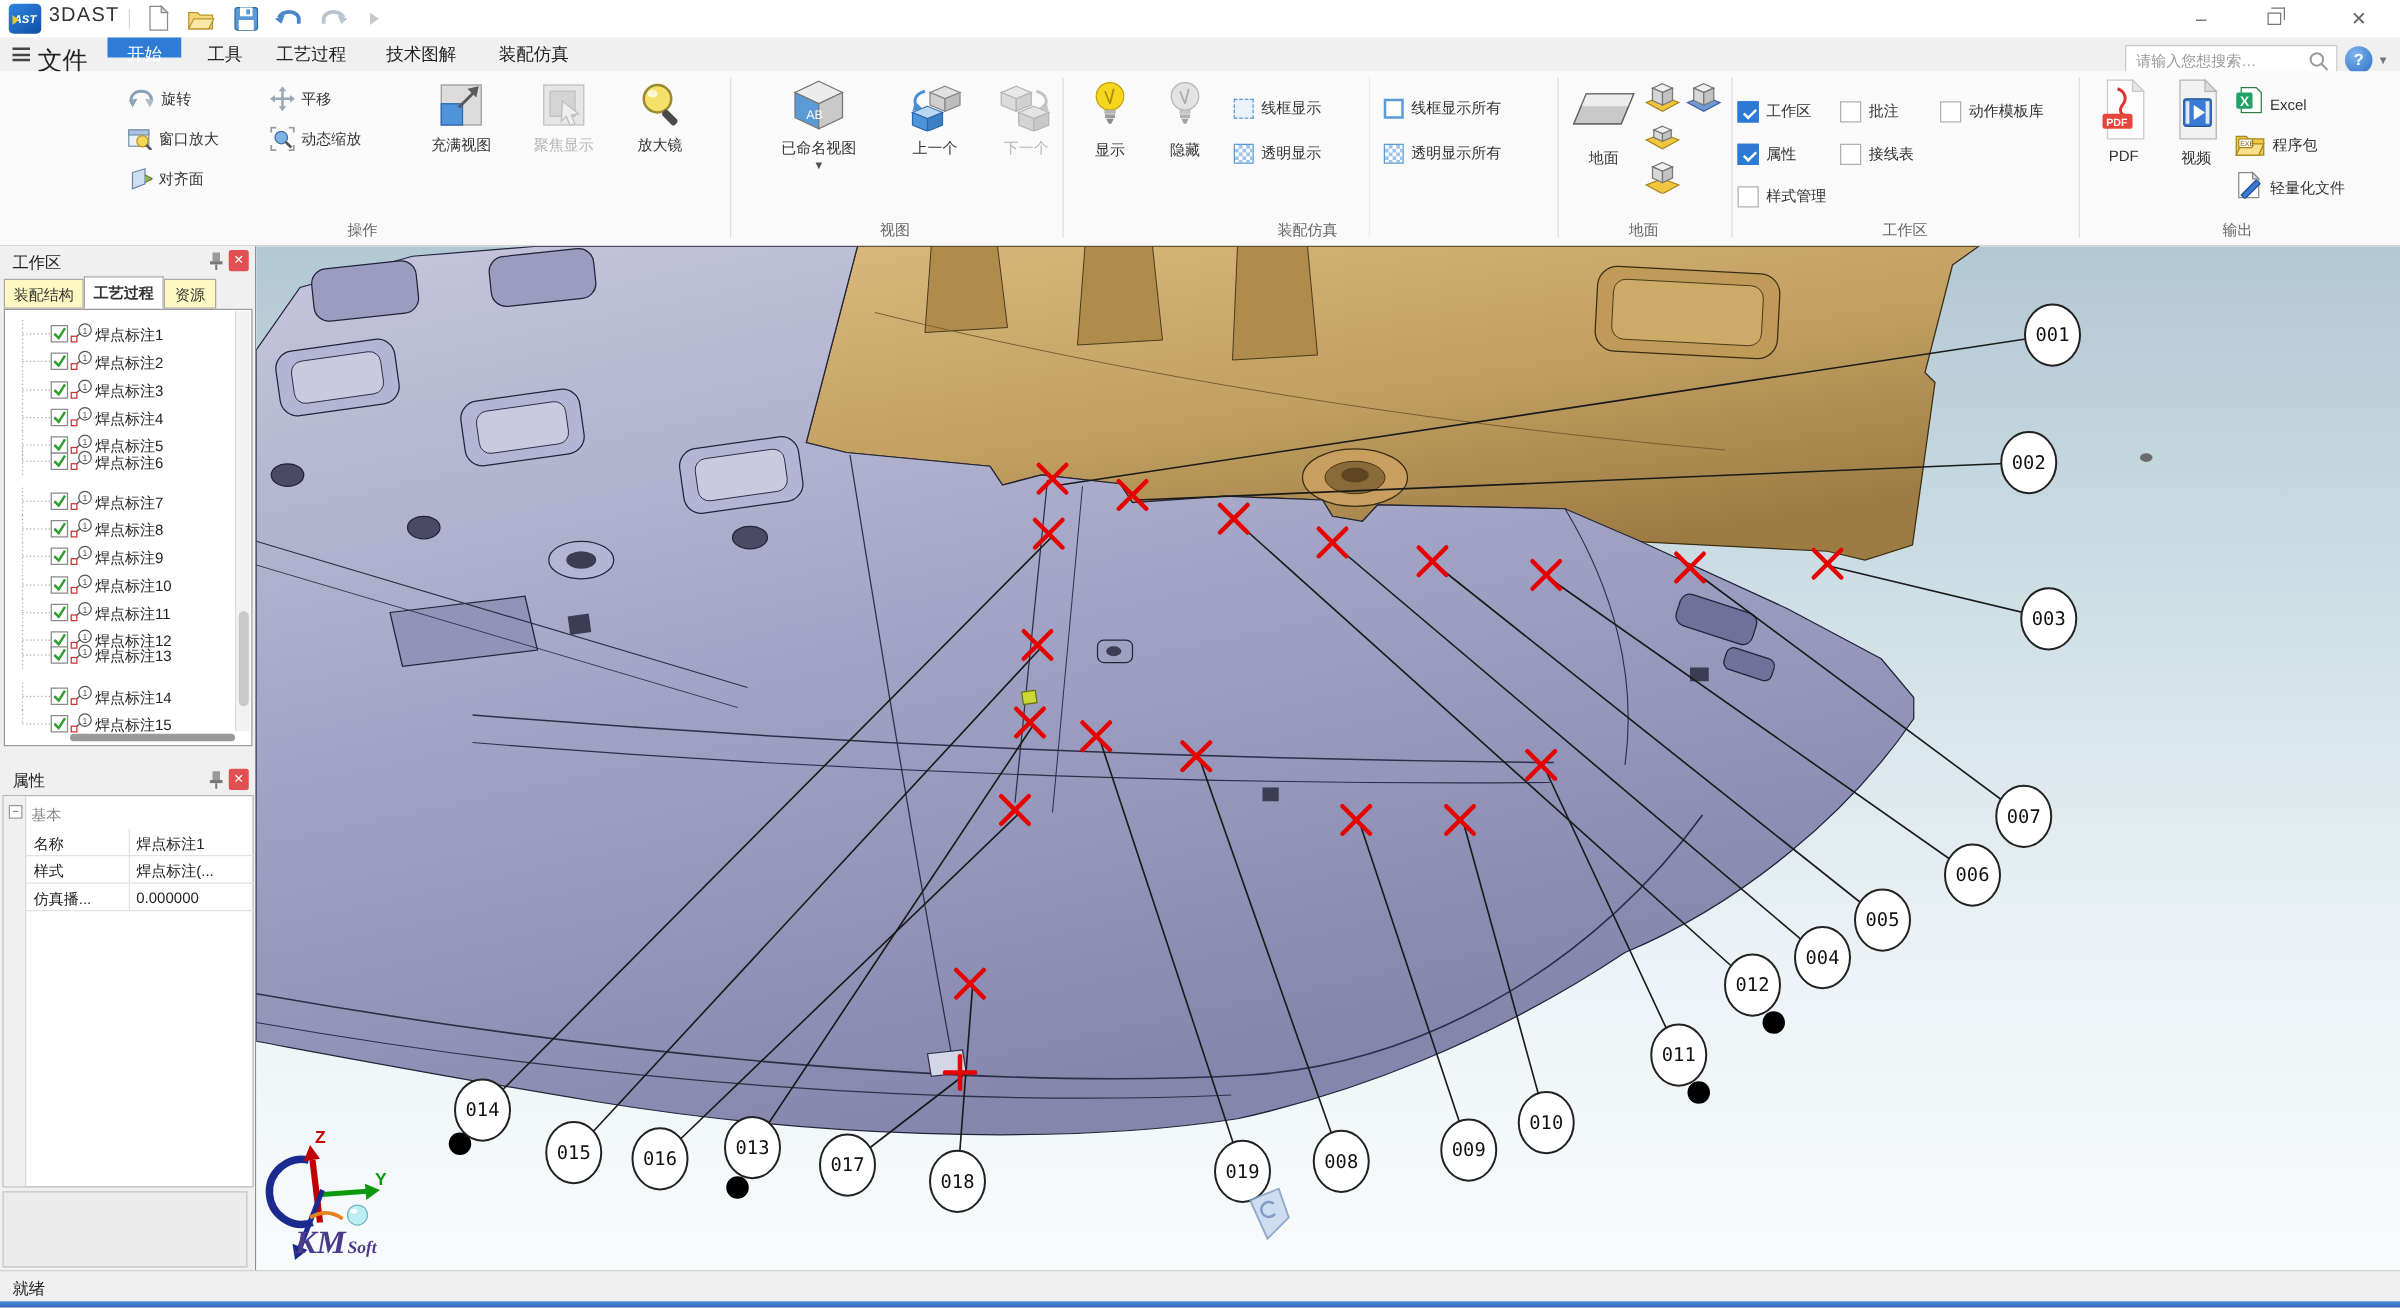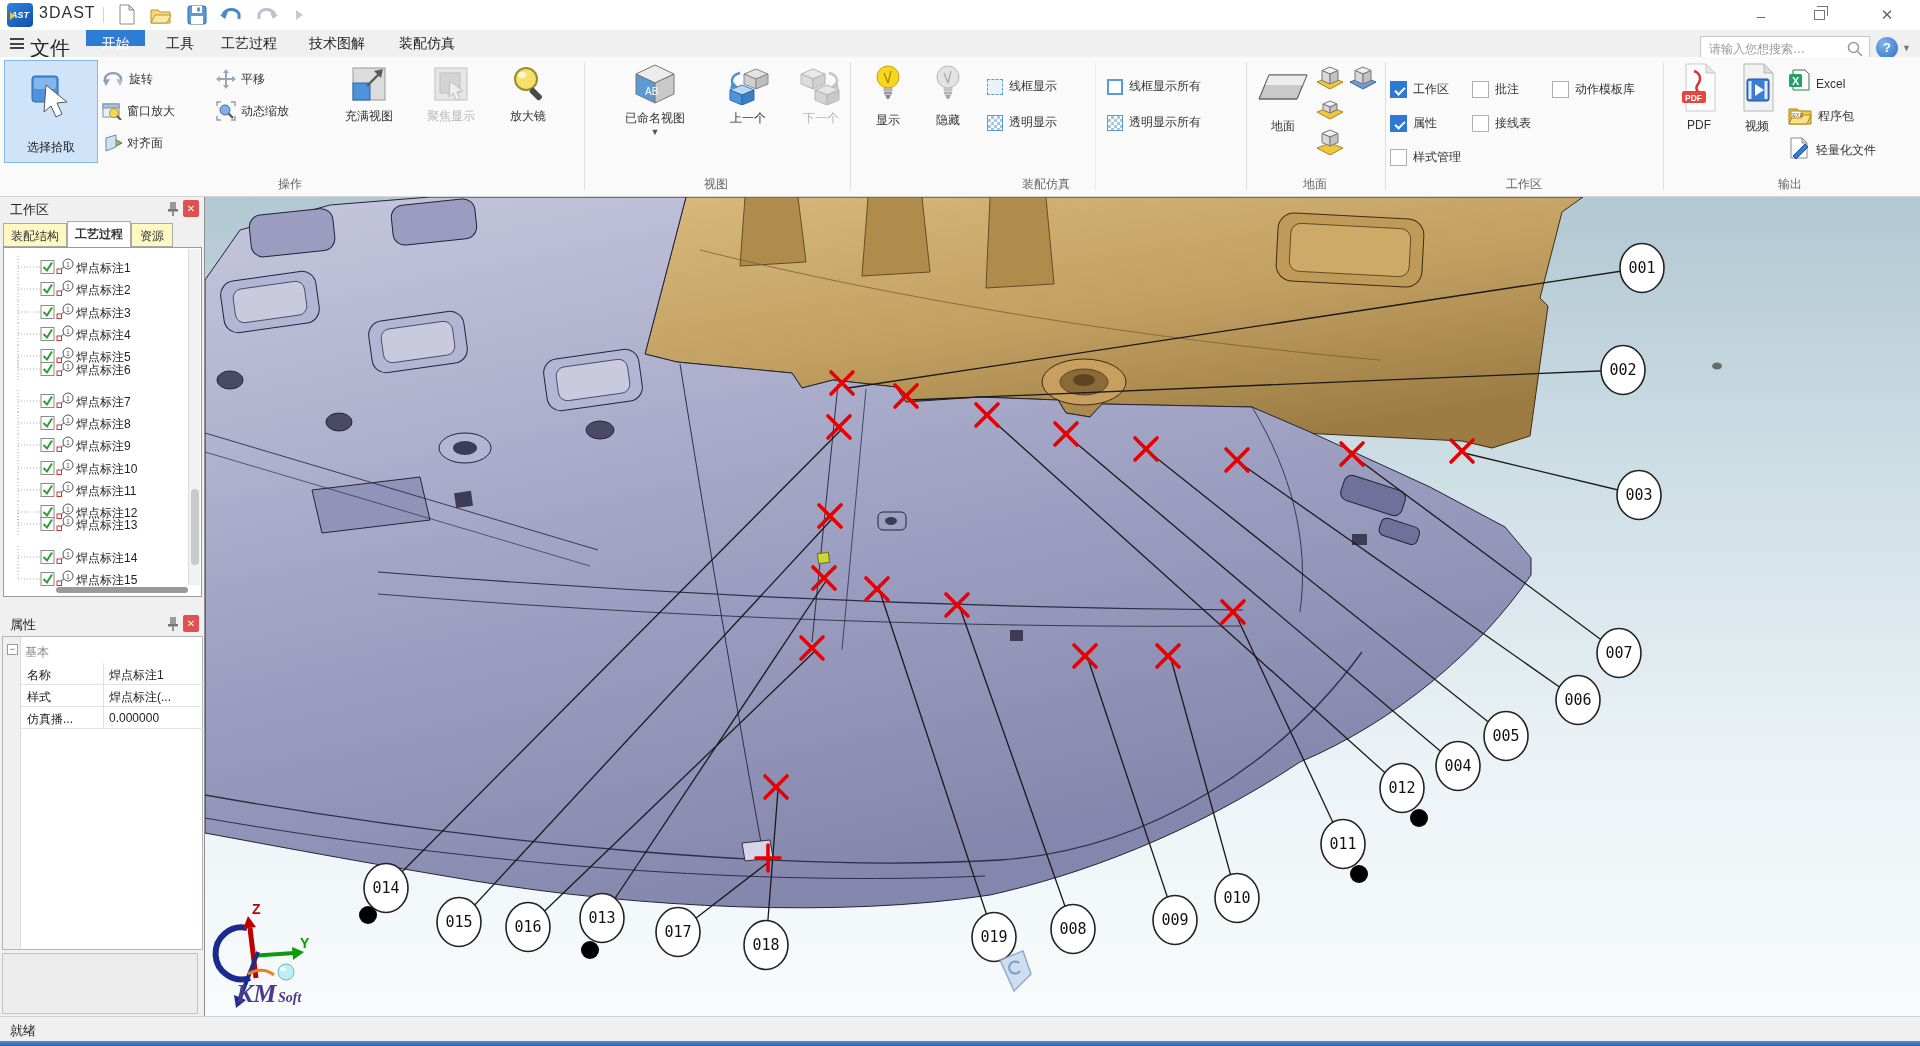--- a/index.html
+++ b/index.html
@@ -187,28 +187,20 @@
     <div class="rsep" style="left:1385px"></div>
     <div class="rsep" style="left:1663px"></div>
 
     <div class="grp-label" style="left:190px;width:200px">操作</div>
     <div class="grp-label" style="left:616px;width:200px">视图</div>
     <div class="grp-label" style="left:946px;width:200px">装配仿真</div>
     <div class="grp-label" style="left:1215px;width:200px">地面</div>
     <div class="grp-label" style="left:1424px;width:200px">工作区</div>
     <div class="grp-label" style="left:1690px;width:200px">输出</div>
 
-    <div class="sel-pick">
-      <svg width="44" height="46" style="margin-top:12px">
-        <rect x="3" y="3" width="26" height="26" rx="3" fill="#4f93dc" stroke="#2a68b0"></rect>
-        <rect x="5" y="5" width="22" height="11" rx="2" fill="#8fc0ef" opacity="0.8"></rect>
-        <path d="M17,12 L38,29 L28,30 L33,41 L27,44 L22,33 L15,39 Z" fill="#fff" stroke="#555"></path>
-      </svg>
-      <div class="lbl">选择拾取</div>
-    </div>
     <div class="smallbtn" style="left:102px;top:10px">
       <svg width="22" height="18">
         <path d="M4,12 A8,6 0 1 1 18,12" fill="none" stroke="#8aa2b8" stroke-width="2.4"></path>
         <path d="M1,10 L8,9 L4,16 z" fill="#8aa2b8"></path>
           <path d="M21,10 L14,9 L18,16 z" fill="#aebecb"></path>
         </svg>
       <span>旋转</span>
     </div>
     <div class="smallbtn" style="left:102px;top:42px">
       <svg width="20" height="18">

